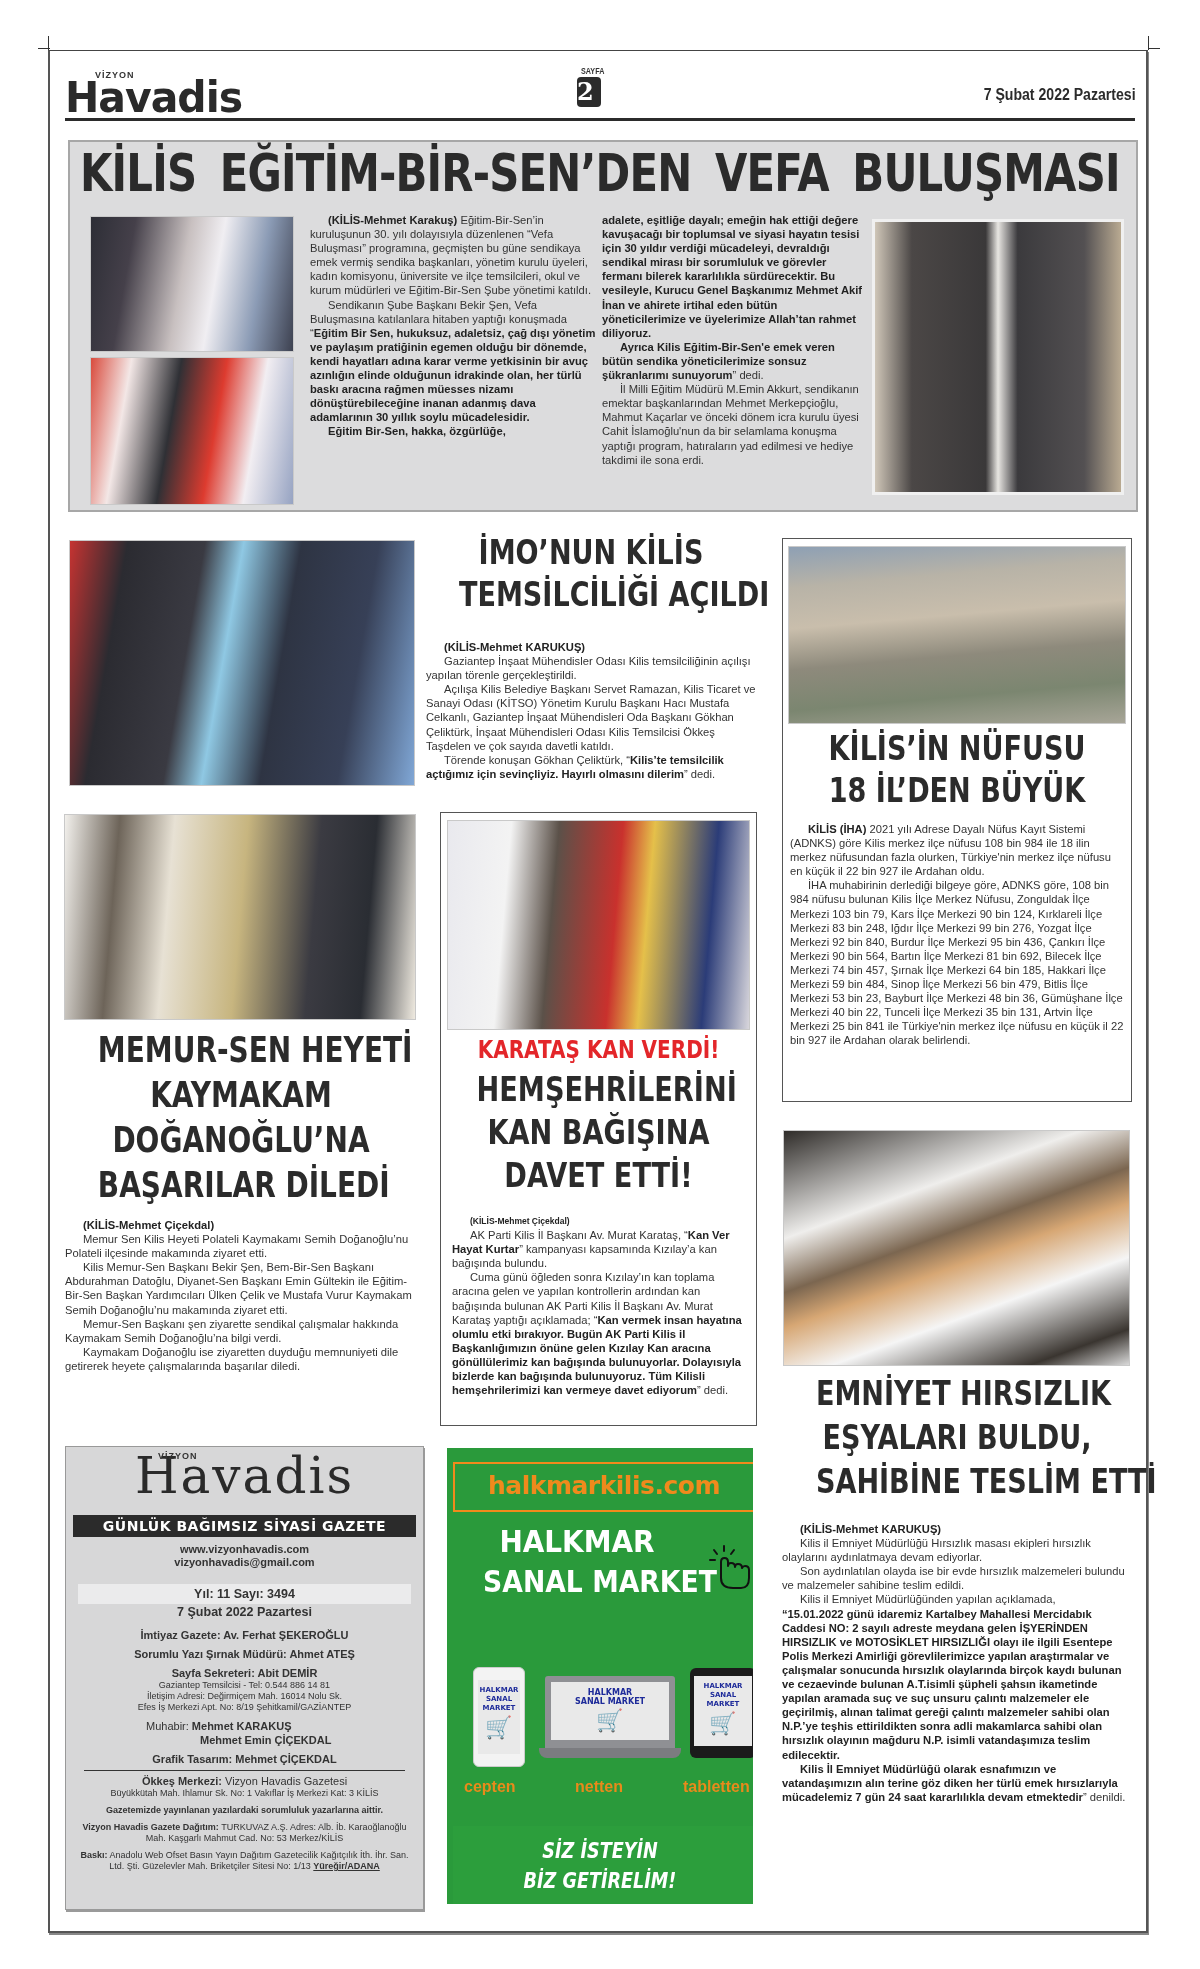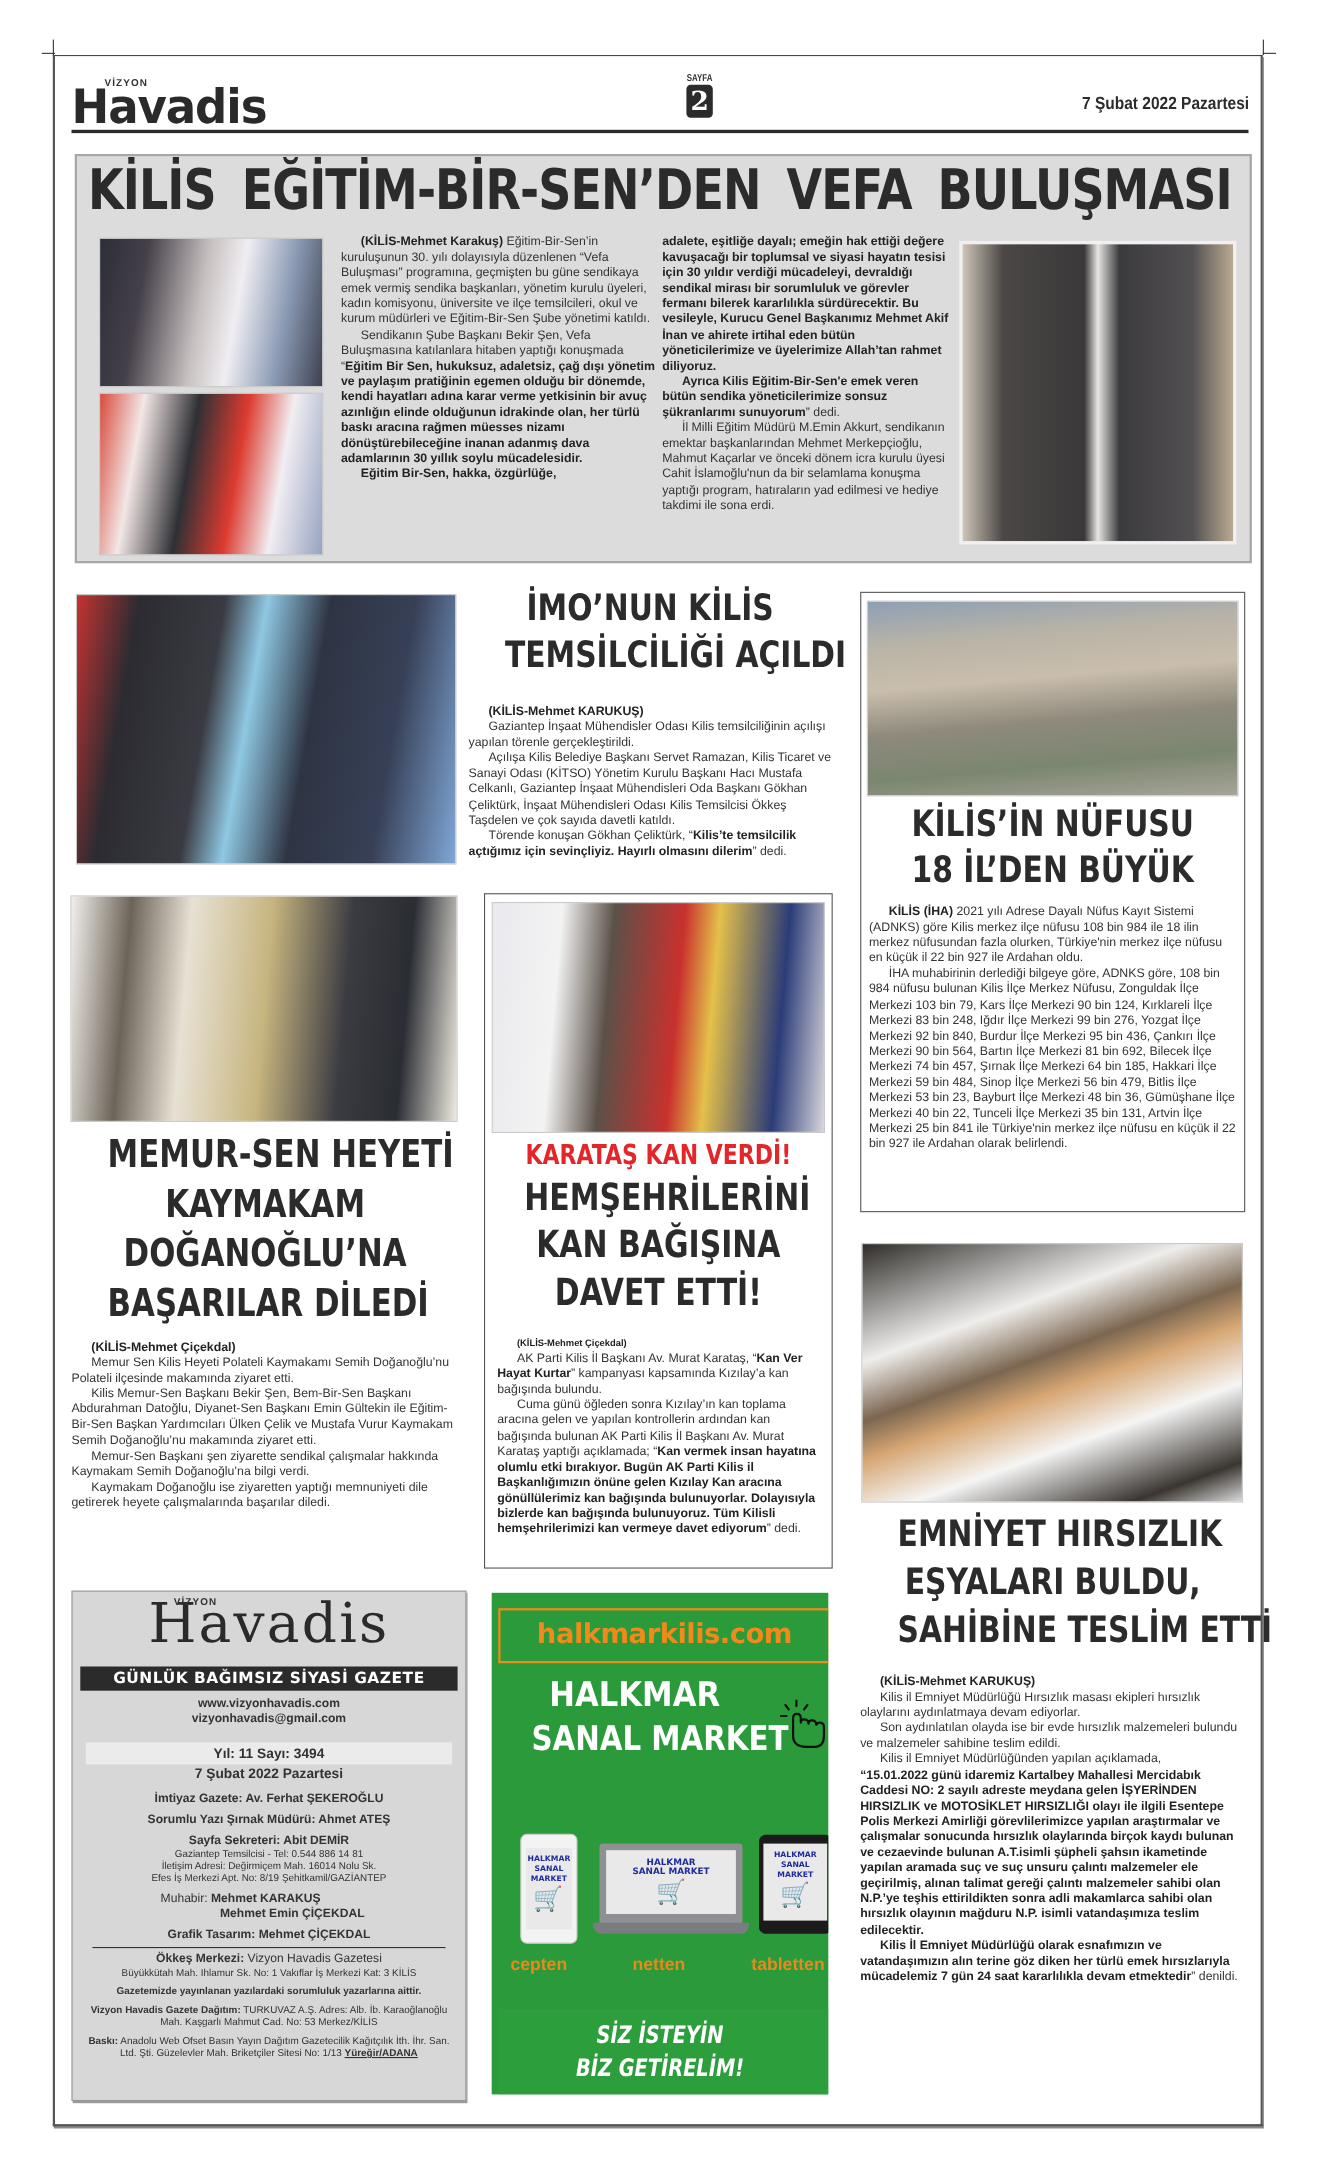--- a/index.html
+++ b/index.html
@@ -7,21 +7,21 @@
   body { position: relative; font-family: "Liberation Sans", sans-serif; color: #2b2b2b; }
 
   .abs { position: absolute; }
   .crop { position: absolute; background: #333; }
   .frame { position: absolute; left: 48px; top: 50px; width: 1100px; height: 1883px; border: 2px solid #555; border-top: 1.5px solid #444; box-shadow: 1px 2px 0 #888; }
 
   
   .logo { left: 65px; top: 68px; width: 190px; height: 52px; }
   .logo-small { position: absolute; left: 30px; top: 2px; font-size: 9px; font-weight: bold; letter-spacing: 1px; color: #333; }
   .logo-big { position: absolute; left: 0; top: 4px; font-family: "DejaVu Sans", sans-serif; font-size: 41px; font-weight: bold; letter-spacing: -1px; color: #2a2a2a; transform: scaleY(1.05); transform-origin: top left; }
-  .sayfa { left: 616px; top: 66px; width: 40px; text-align: center; }
+  .sayfa { left: 577px; top: 66px; width: 40px; }
   .sayfa-label { font-size: 9px; font-weight: bold; color: #333; font-family: "Liberation Sans Narrow", "Liberation Sans", sans-serif; transform: scaleX(0.8); }
   .sayfa-num { display: inline-block; margin-top: 1px; width: 24px; height: 30px; line-height: 30px; background: #2b2b2b; color: #fff; border-radius: 4px; font-size: 24px; font-weight: bold; font-family: "DejaVu Serif", serif; }
   .date { right: 64px; top: 86px; font-size: 16px; font-weight: bold; color: #2b2b2b; transform: scaleX(0.88); transform-origin: right center; }
   .header-rule { left: 65px; top: 118px; width: 1070px; height: 3px; background: #2b2b2b; }
 
   
   .a1-box { left: 68px; top: 140px; width: 1070px; height: 372px; background: #dcdcdd; border: 2px solid #a7a7a7; }
   .a1-headline { left: 80px; top: 144px; width: 1048px; font-family: "DejaVu Sans", sans-serif; font-weight: bold; font-size: 51px; letter-spacing: -1px; white-space: nowrap; color: #2b2b2b; transform: scaleX(0.82); transform-origin: left top; word-spacing: 12px; }
   .text { font-size: 11.2px; line-height: 14.1px; color: #333; text-align: left; }
   .text p { text-indent: 18px; }
@@ -165,21 +165,21 @@
   <div>MEMUR-SEN  HEYETİ</div>
   <div>KAYMAKAM</div>
   <div>DOĞANOĞLU’NA</div>
   <div>BAŞARILAR DİLEDİ</div>
 </div>
 <div class="abs text memur-text">
   <p><b>(KİLİS-Mehmet  Çiçekdal)</b></p>
   <p><span>Memur Sen Kilis Heyeti Polateli Kaymakamı Semih Doğanoğlu’nu Polateli ilçesinde makamında ziyaret etti.</span></p>
   <p><span>Kilis Memur-Sen  Başkanı Bekir Şen, Bem-Bir-Sen Başkanı Abdurahman Datoğlu, Diyanet-Sen  Başkanı Emin Gültekin ile Eğitim-Bir-Sen   Başkan Yardımcıları Ülken Çelik ve Mustafa Vurur Kaymakam Semih Doğanoğlu’nu makamında ziyaret etti.</span></p>
   <p><span>Memur-Sen  Başkanı şen ziyarette sendikal çalışmalar hakkında Kaymakam Semih Doğanoğlu’na bilgi verdi.</span></p>
-  <p><span>Kaymakam Doğanoğlu ise ziyaretten yaptığı memnuniyeti dile getirerek heyete çalışmalarında başarılar diledi.</span></p>
+  <p><span>Kaymakam Doğanoğlu ise ziyaretten duyduğu memnuniyeti dile getirerek heyete çalışmalarında başarılar diledi.</span></p>
 </div>
 
 <div class="abs kar-box"></div>
 <div class="photo ph-blood" style="left:447px;top:820px;width:303px;height:210px;"></div>
 <div class="abs kar-red">KARATAŞ KAN VERDİ!</div>
 <div class="abs kar-head">
   <div>HEMŞEHRİLERİNİ</div>
   <div>KAN BAĞIŞINA</div>
   <div>DAVET ETTİ!</div>
 </div>

